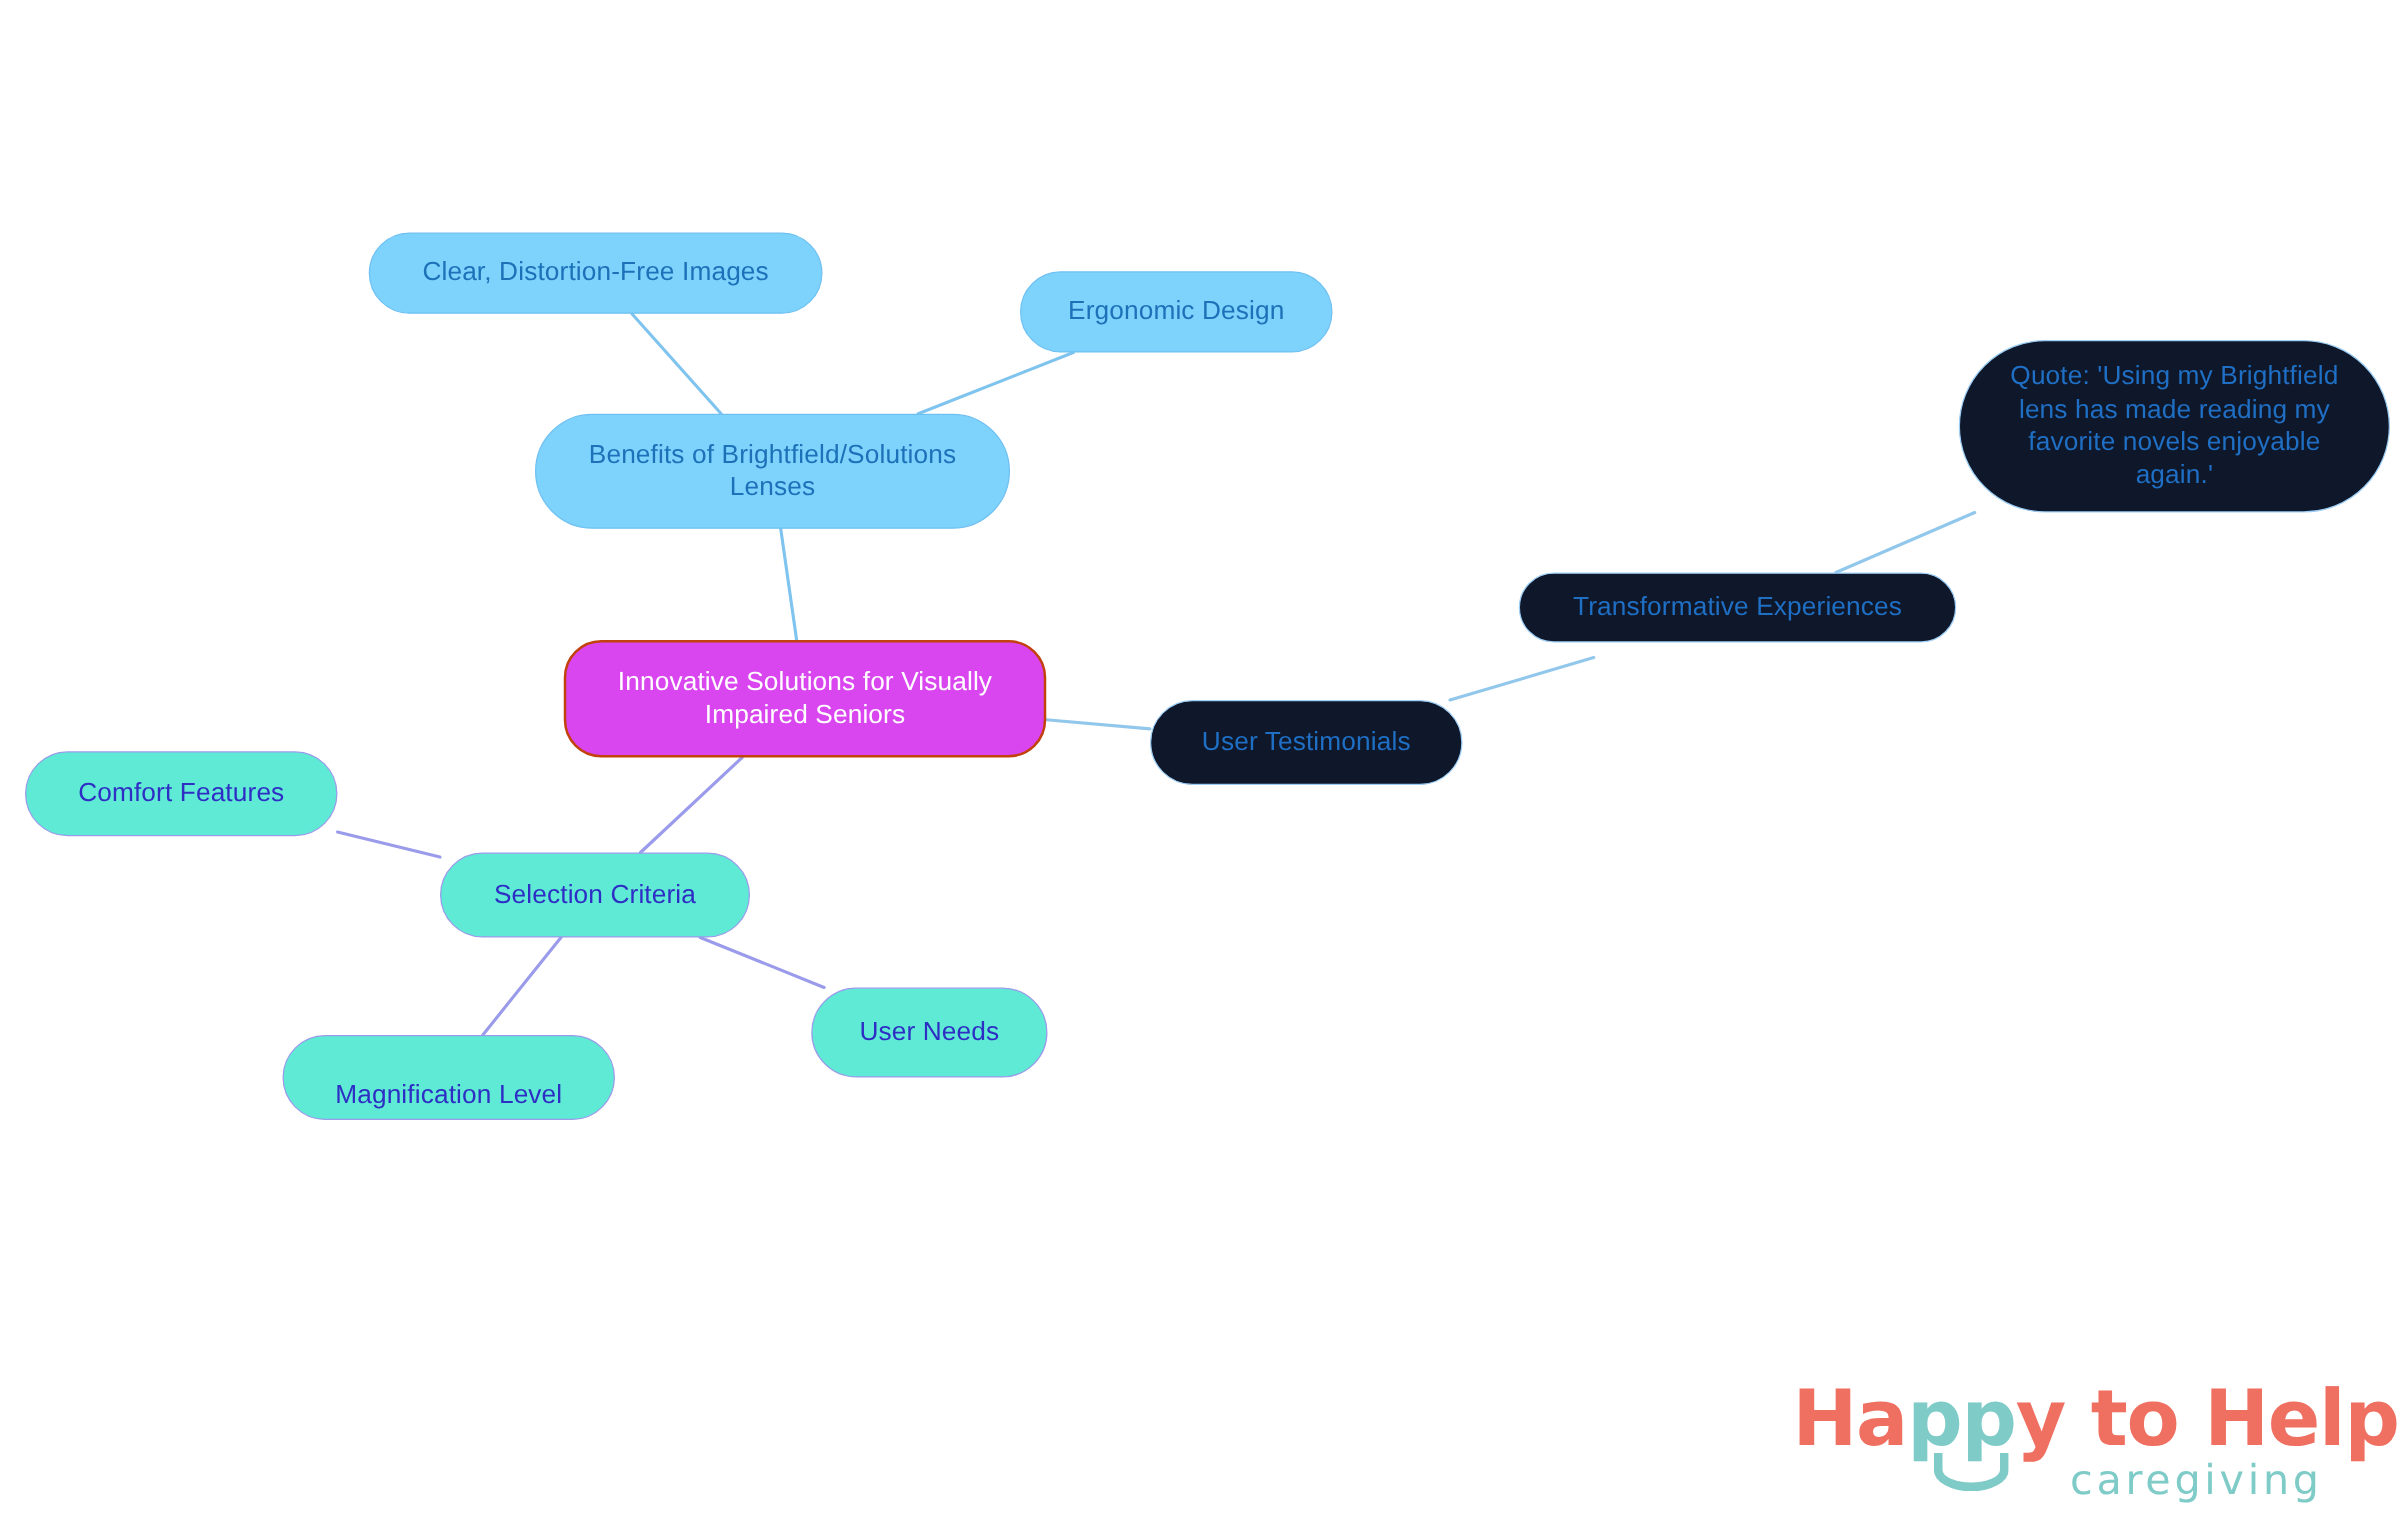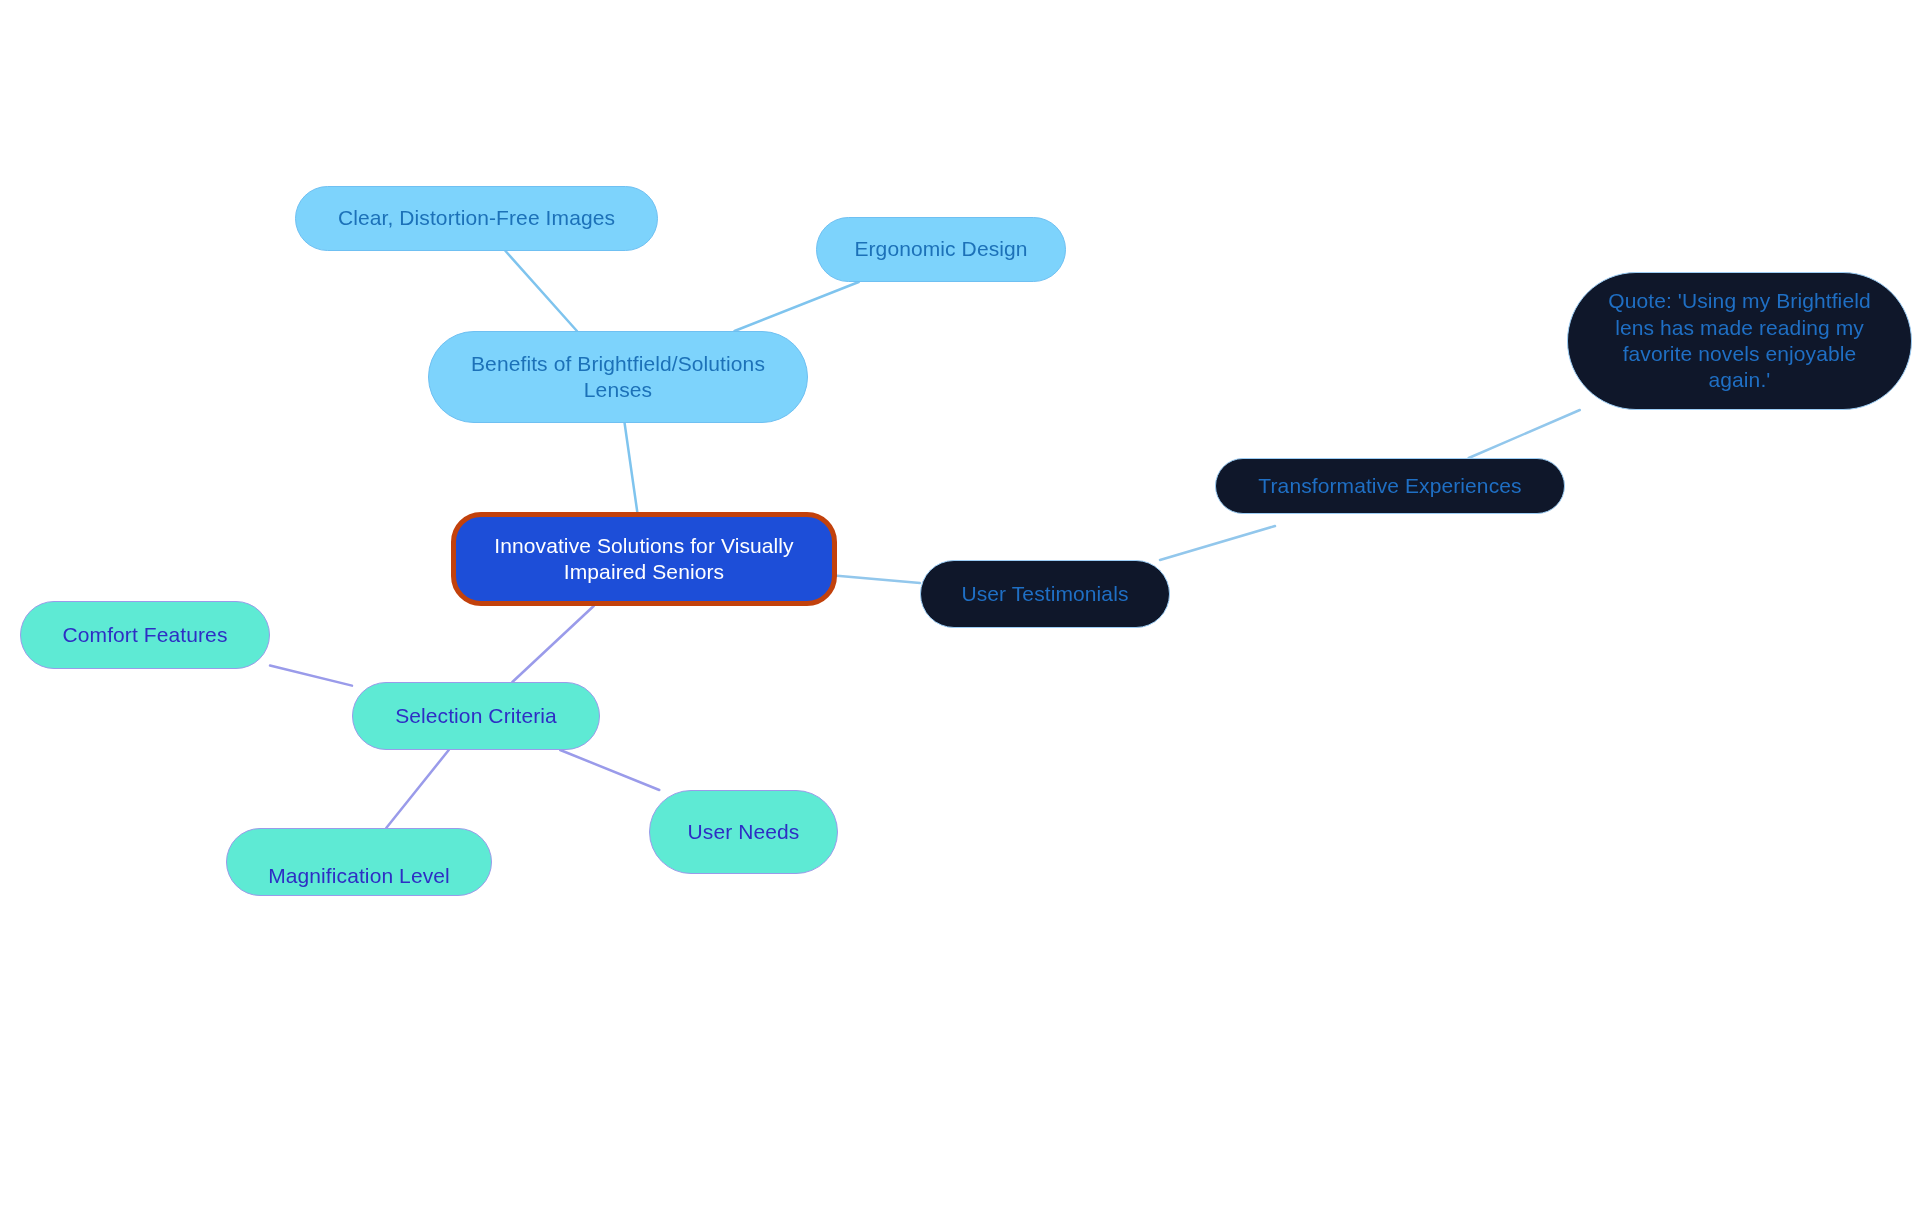--- a/index.html
+++ b/index.html
@@ -35,25 +35,25 @@
     display: flex;
     align-items: center;
     justify-content: center;
     text-align: center;
     border-radius: 999px;
     line-height: 1.26;
     letter-spacing: 0.1px;
     padding: 6px 14px;
   }
   .node-root {
-    background: #1d4ed8;
+    background: #d946ef;
     color: #ffffff;
     font-size: 21px;
     border-radius: 30px;
-    border: 5px solid #c2410c;
+    border: 2px solid #c2410c;
   }
   .node-blue {
     background: #7dd3fc;
     color: #1C71B8;
     border: 1px solid #6FC0F2;
     font-size: 21px;
   }
   .node-blue-light {
     background: #0f172a;
     color: #1F6FC4;
@@ -161,19 +161,24 @@
       </div>
       <div class="node node-purple" style="left: 352px; top: 682px; width: 248px; height: 68px;">
         <span class="node-text">Selection Criteria</span>
       </div>
       <div class="node node-purple" style="left: 20px; top: 601px; width: 250px; height: 68px;">
         <span class="node-text">Comfort Features</span>
       </div>
       <div class="node node-purple" style="left: 226px; top: 828px; width: 266px; height: 68px; align-items: flex-end;">
         <span class="node-text">Magnification Level</span>
       </div>
-      <div class="node node-purple" style="left: 649px; top: 790px; width: 189px; height: 84px;">
+      <div class="node node-purple" style="left: 649px; top: 790px; width: 189px; height: 72px;">
         <span class="node-text">User Needs</span>
       </div>
     </div>
 
+  <div id="brand-logo">
+    <div class="logo-wordmark"><span class="logo-coral">Ha</span><span class="logo-teal">pp</span><span class="logo-coral">y to Help</span></div>
+    <div class="logo-smile"></div>
+    <div class="logo-tagline">caregiving</div>
+  </div>
 
 </div>
 
 </body></html>

